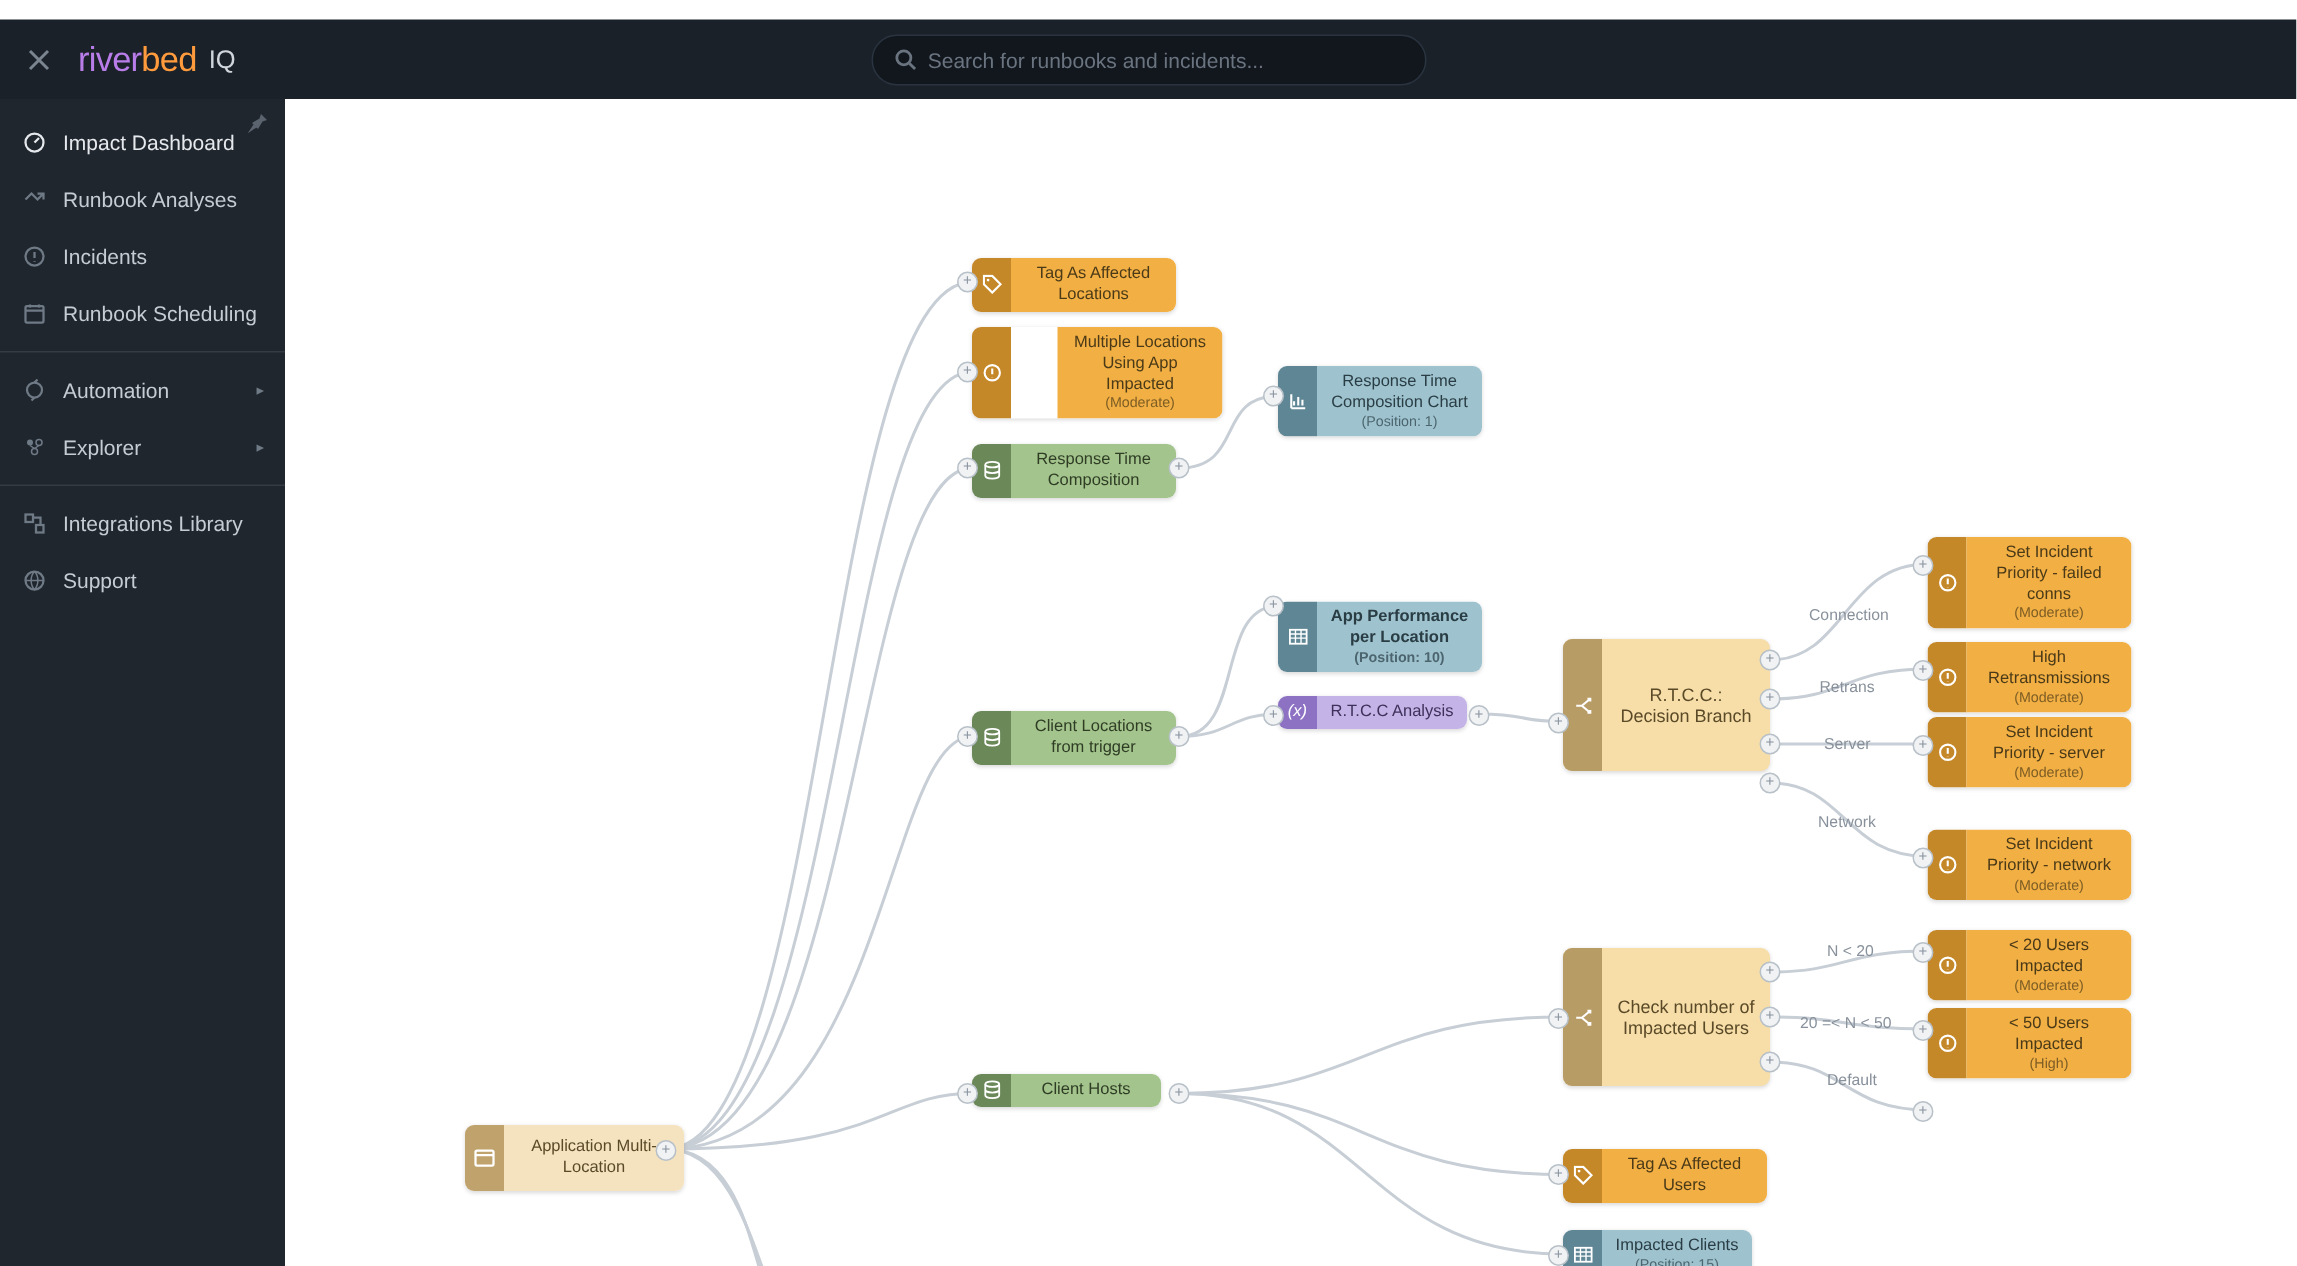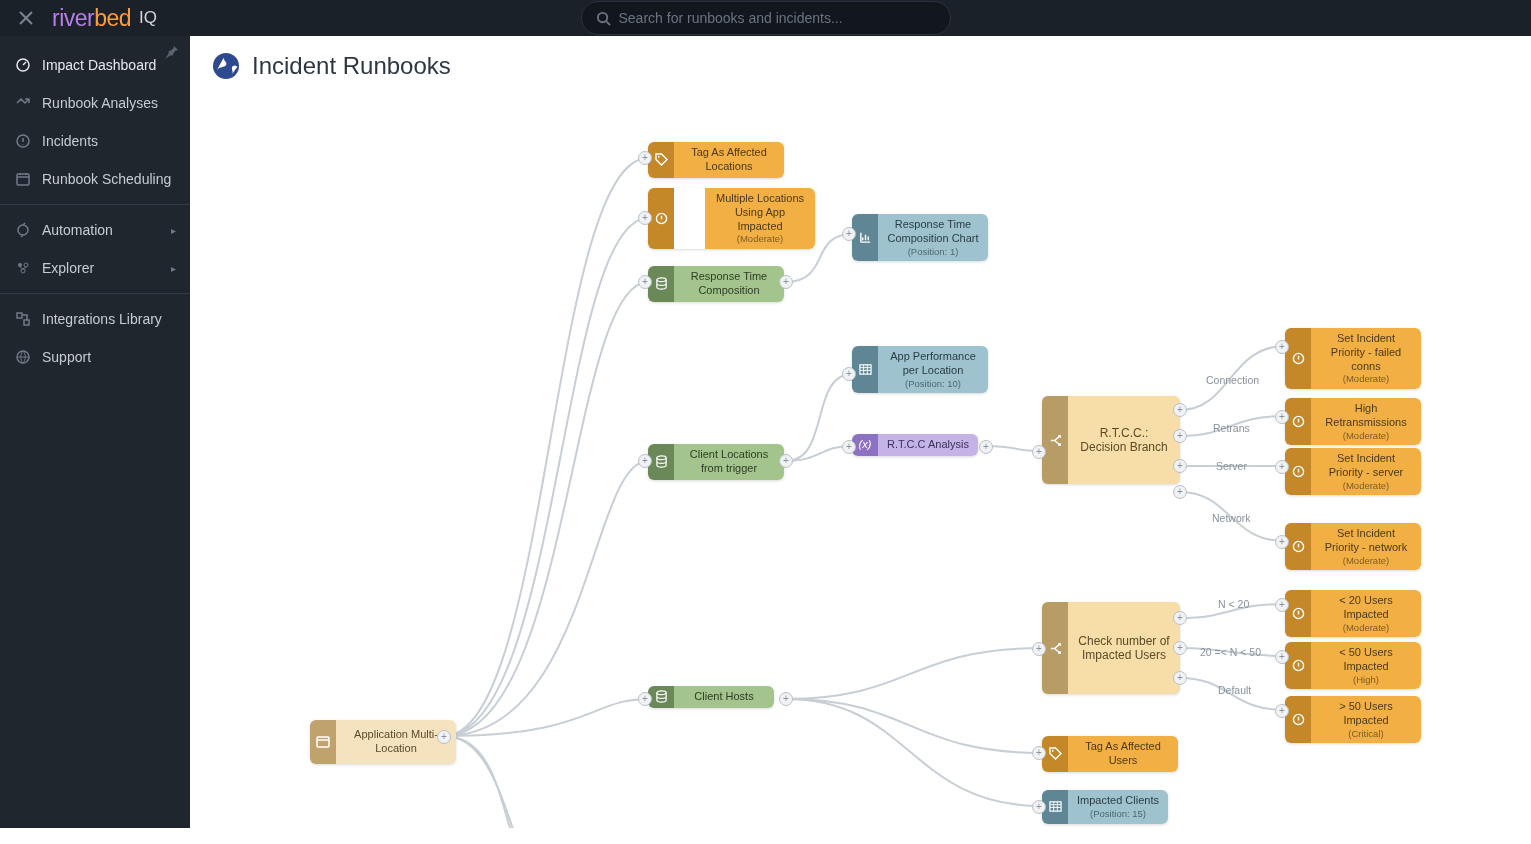--- a/index.html
+++ b/index.html
@@ -1,17 +1,17 @@
 <!DOCTYPE html>
 <html><head>
 <meta charset="utf-8">
 <style>
 * { margin: 0; padding: 0; box-sizing: border-box; }
 body { font-family: -apple-system, BlinkMacSystemFont, "Segoe UI", Arial, sans-serif; background: #fff; color: #2c3e50; overflow: hidden; }
-.header { height: 36px; background: #1b2128; display: flex; align-items: center; padding: 4px 12px; position: relative; }
+.header { height: 53px; background: #1b2128; display: flex; align-items: center; padding: 4px 12px; position: relative; margin-top: 13px; }
 .close-btn { width: 28px; height: 28px; display: flex; align-items: center; justify-content: center; color: #7a8590; cursor: pointer; margin-right: 8px; }
 .logo { display: flex; align-items: center; margin-left: 4px; }
 .logo-text { font-size: 23px; font-weight: 400; letter-spacing: -0.5px; }
 .logo-river { color: #b87de8; }
 .logo-bed { color: #ff9b3d; }
 .logo-iq { color: #d0d6dc; font-size: 17px; margin-left: 8px; font-weight: 300; }
 .search-wrap { position: absolute; left: 50%; transform: translateX(-50%); width: 370px; }
 .search-bar { width: 100%; height: 34px; background: #12171d; border: 1px solid #2a3340; border-radius: 18px; display: flex; align-items: center; padding: 0 14px; }
 .search-bar svg { margin-right: 8px; flex-shrink: 0; }
 .search-input { flex: 1; background: transparent; border: none; outline: none; color: #a0a9b5; font-size: 14px; }
@@ -163,29 +163,20 @@
           <svg width="16" height="16" viewBox="0 0 16 16">
             <circle cx="8" cy="8" r="6" fill="none" stroke="currentColor" stroke-width="1.5"></circle>
             <path d="M2 8 L14 8 M8 2 C5 5 5 11 8 14 C11 11 11 5 8 2" fill="none" stroke="currentColor" stroke-width="1"></path>
           </svg>
         </span>
       <span>Support</span>
     </div>
   </div>
 
   <div class="main">
-    <div class="page-header">
-      <span class="page-icon">
-        <svg width="28" height="28" viewBox="0 0 28 28">
-            <circle cx="14" cy="14" r="13" fill="#2e4a8f"></circle>
-            <path d="M5 18 C8 14 12 16 14 13 C16 10 10 8 12 5 M20 22 C22 19 18 16 21 14 C24 12 25 16 26 14" fill="#fff"></path>
-          </svg>
-      </span>
-      <h1 class="page-title">Incident Runbooks</h1>
-    </div>
 
     <div class="canvas">
       <svg class="edges">
 
         <path class="edge" d="M254 640 C360 640 360 62 458 62"></path>
         <path class="edge" d="M254 640 C370 640 370 122 458 122"></path>
         <path class="edge" d="M254 640 C380 640 380 186 458 186"></path>
         <path class="edge" d="M254 640 C400 640 400 365 458 365"></path>
         <path class="edge" d="M254 640 C400 640 400 603 458 603"></path>
         <path class="edge" d="M254 640 C320 640 310 760 340 760"></path>
@@ -301,21 +292,21 @@
               <path d="M2 12 L2 2 M2 12 L12 12 M4 10 L4 7 M7 10 L7 4 M10 10 L10 6" stroke="currentColor" stroke-width="1.5" fill="none"></path>
             </svg>
           </div>
         <div class="node-body">
             <span>Response Time Composition Chart</span>
             <span class="node-sub">(Position: 1)</span>
           </div>
       </div>
       <div class="port" style="left:652px; top:131px;">+</div>
 
-      <div class="node blue" style="left:662px; top:250px;">
+      <div class="node blue" style="left:662px; top:275px;font-weight:bold;">
         <div class="node-icon">
             <svg width="13" height="13" viewBox="0 0 14 14">
               <rect x="1" y="2" width="12" height="10" fill="none" stroke="currentColor" stroke-width="1.3"></rect>
               <path d="M1 5 L13 5 M1 8 L13 8 M5 2 L5 12 M9 2 L9 12" stroke="currentColor" stroke-width="1"></path>
             </svg>
           </div>
         <div class="node-body">
             <span>App Performance per Location</span>
             <span class="node-sub">(Position: 10)</span>
           </div>
@@ -448,32 +439,20 @@
               <path d="M7 4 L7 8 M7 10 L7 10.2" stroke="currentColor" stroke-width="1.5"></path>
             </svg>
           </div>
         <div class="node-body">
             <span>&lt; 50 Users Impacted</span>
             <span class="node-sub">(High)</span>
           </div>
       </div>
       <div class="port" style="left:1085px; top:554px;">+</div>
 
-      <div class="node orange" style="left:1095px; top:600px;">
-        <div class="node-icon">
-            <svg width="13" height="13" viewBox="0 0 14 14">
-              <circle cx="7" cy="7" r="5.5" fill="none" stroke="currentColor" stroke-width="1.5"></circle>
-              <path d="M7 4 L7 8 M7 10 L7 10.2" stroke="currentColor" stroke-width="1.5"></path>
-            </svg>
-          </div>
-        <div class="node-body">
-            <span>&gt; 50 Users Impacted</span>
-            <span class="node-sub">(Critical)</span>
-          </div>
-      </div>
       <div class="port" style="left:1085px; top:608px;">+</div>
 
       <div class="node orange" style="left:852px; top:640px;">
         <div class="node-icon">
             <svg width="13" height="13" viewBox="0 0 14 14">
               <path d="M1 1 L7 1 L13 7 L7 13 L1 7 Z" fill="none" stroke="currentColor" stroke-width="1.5"></path>
               <circle cx="4" cy="4" r="1" fill="currentColor"></circle>
             </svg>
           </div>
         <div class="node-body">

